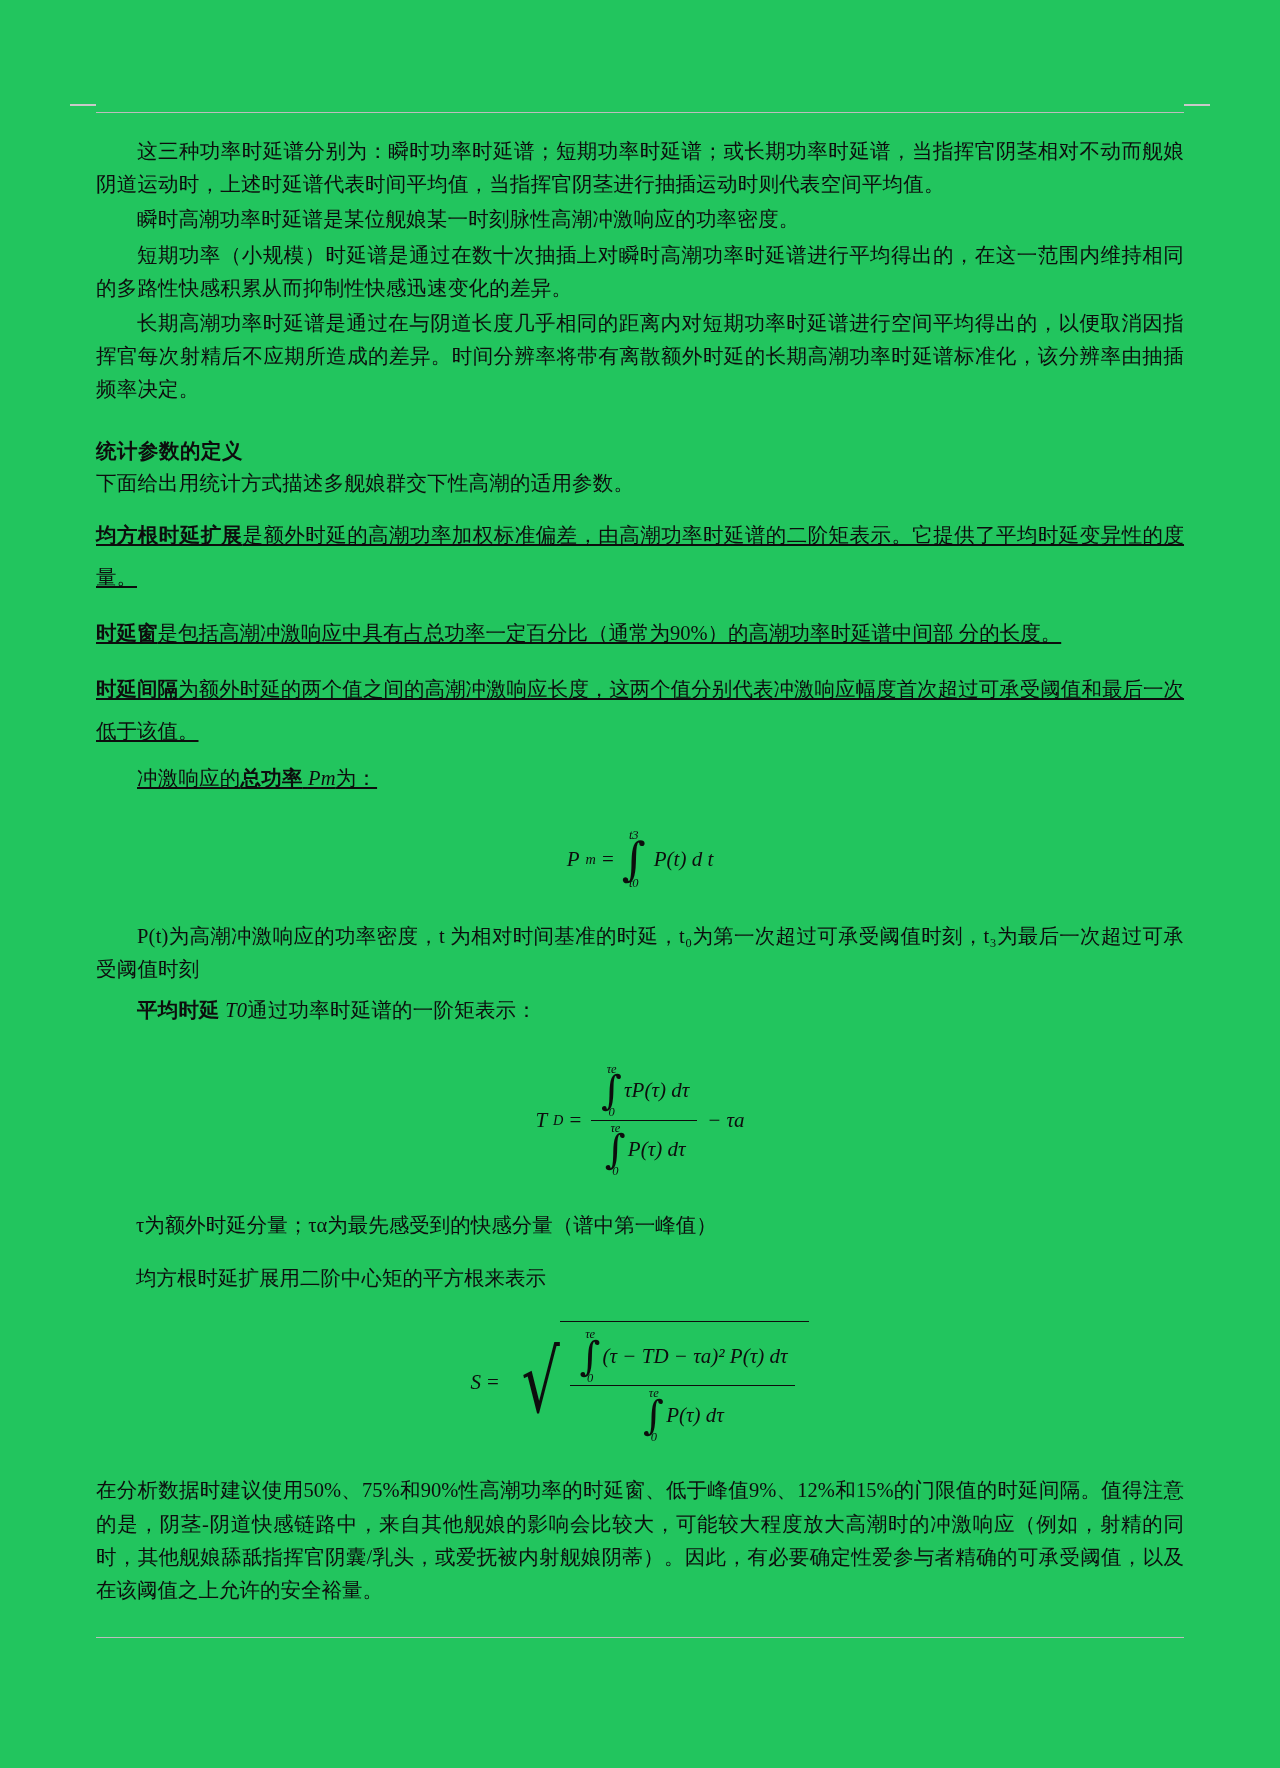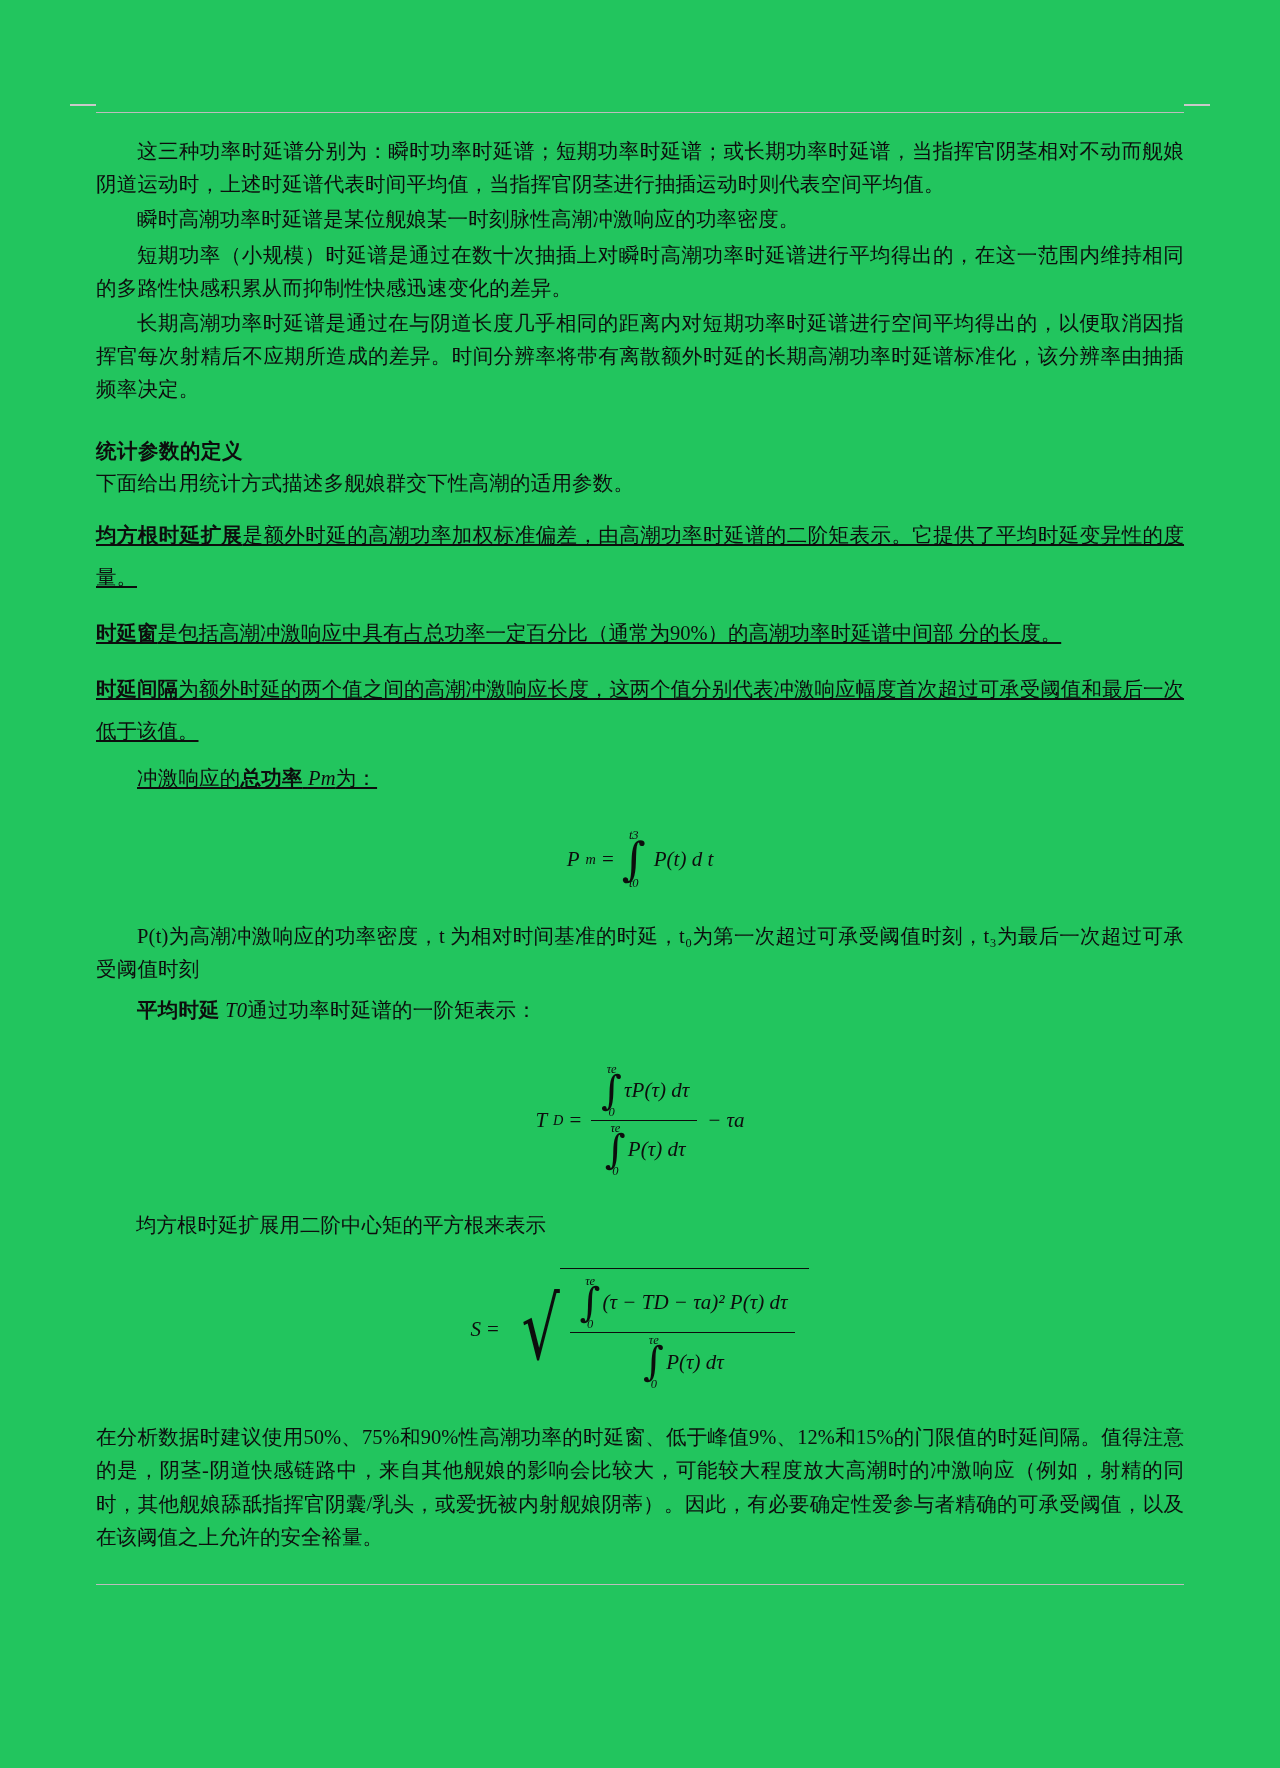--- a/index.html
+++ b/index.html
@@ -222,20 +222,21 @@
             <span class="int-sign small">∫</span>
             <span class="lim">0</span>
           </span>
           <span class="var-it">P(τ) dτ</span>
         </span>
       </span>
       <span class="var-it">− τa</span>
     </span>
   </div>
 
+  <p class="small-note" style="padding-left:40px;">τ为额外时延分量；τα为最先感受到的快感分量（谱中第一峰值）</p>
   <p class="small-note" style="padding-left:40px;">均方根时延扩展用二阶中心矩的平方根来表示</p>
 
   <div class="formula-block" style="margin-top:26px;">
     <span class="formula">
       <span class="var-it">S</span>
       <span>=</span>
       <span class="sqrt-wrap">
         <span class="sqrt-sym">√</span>
         <span class="sqrt-body">
           <span class="frac">

